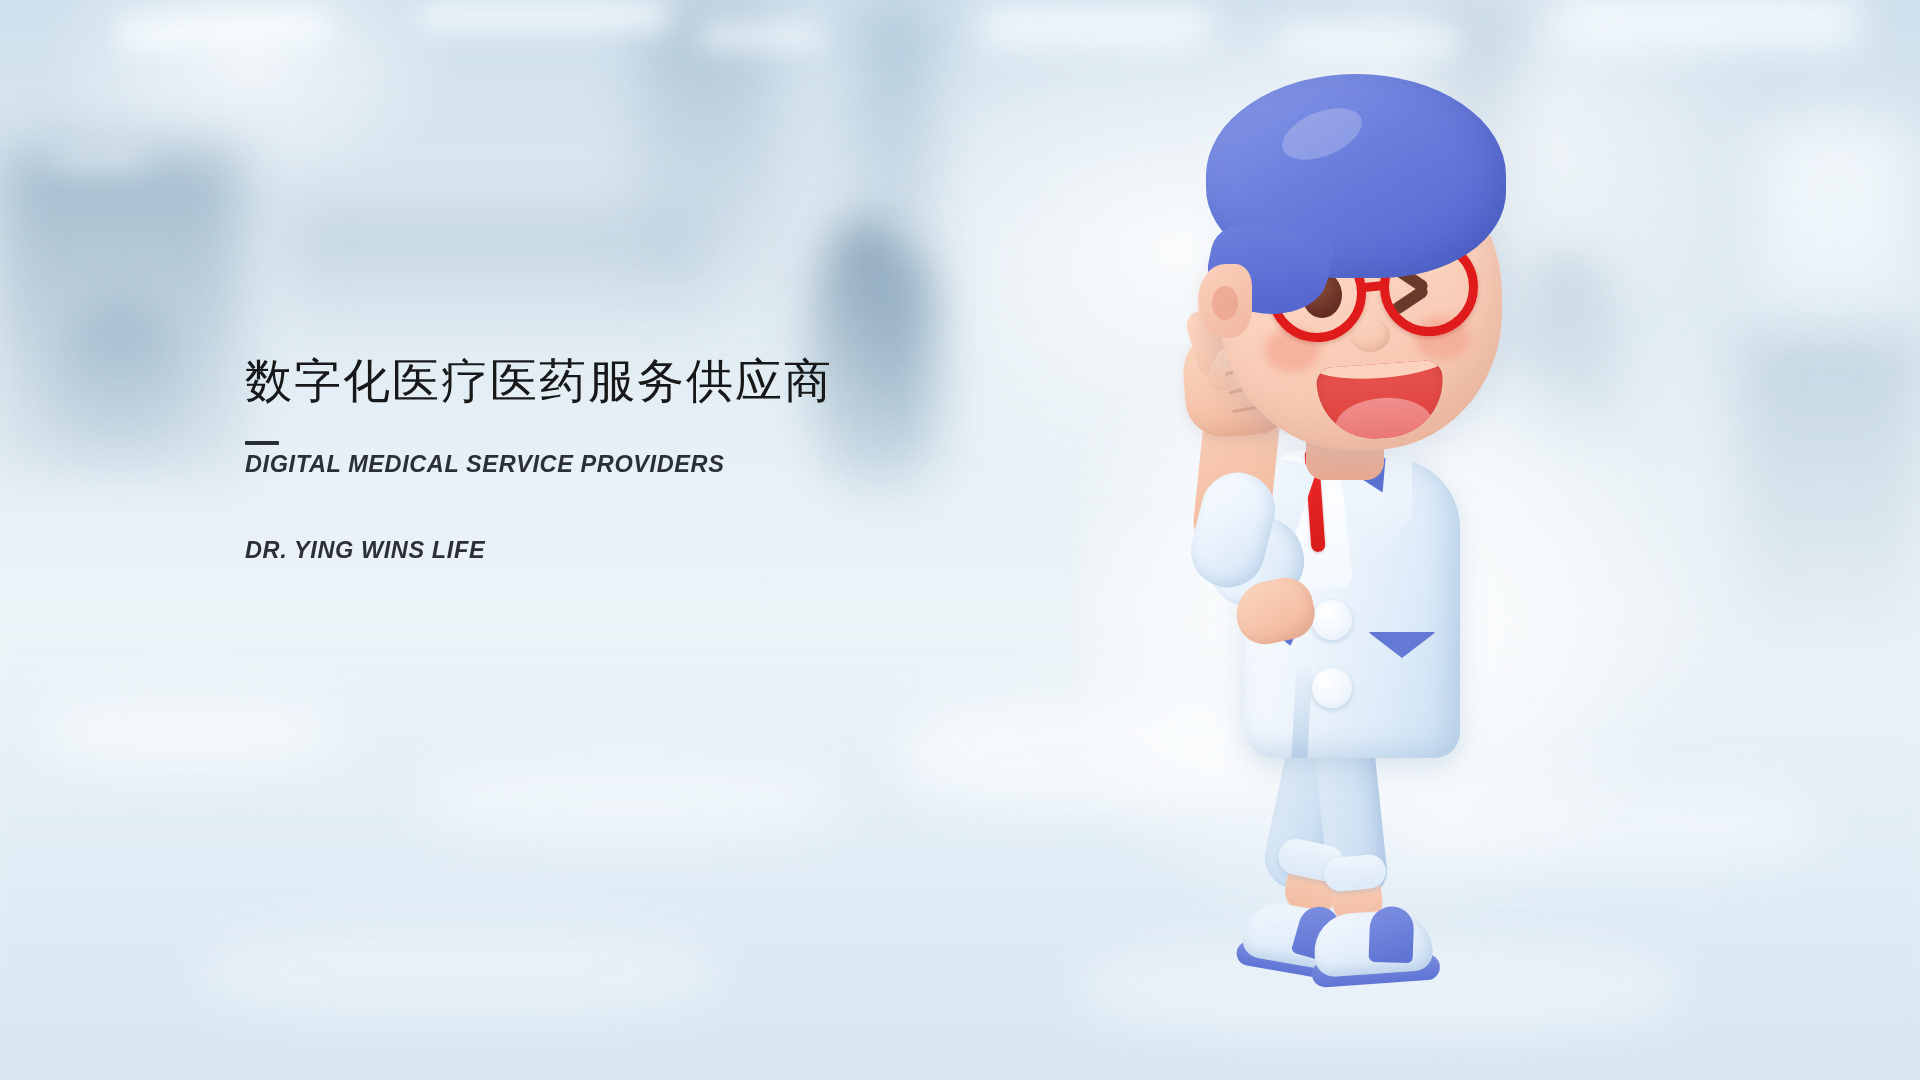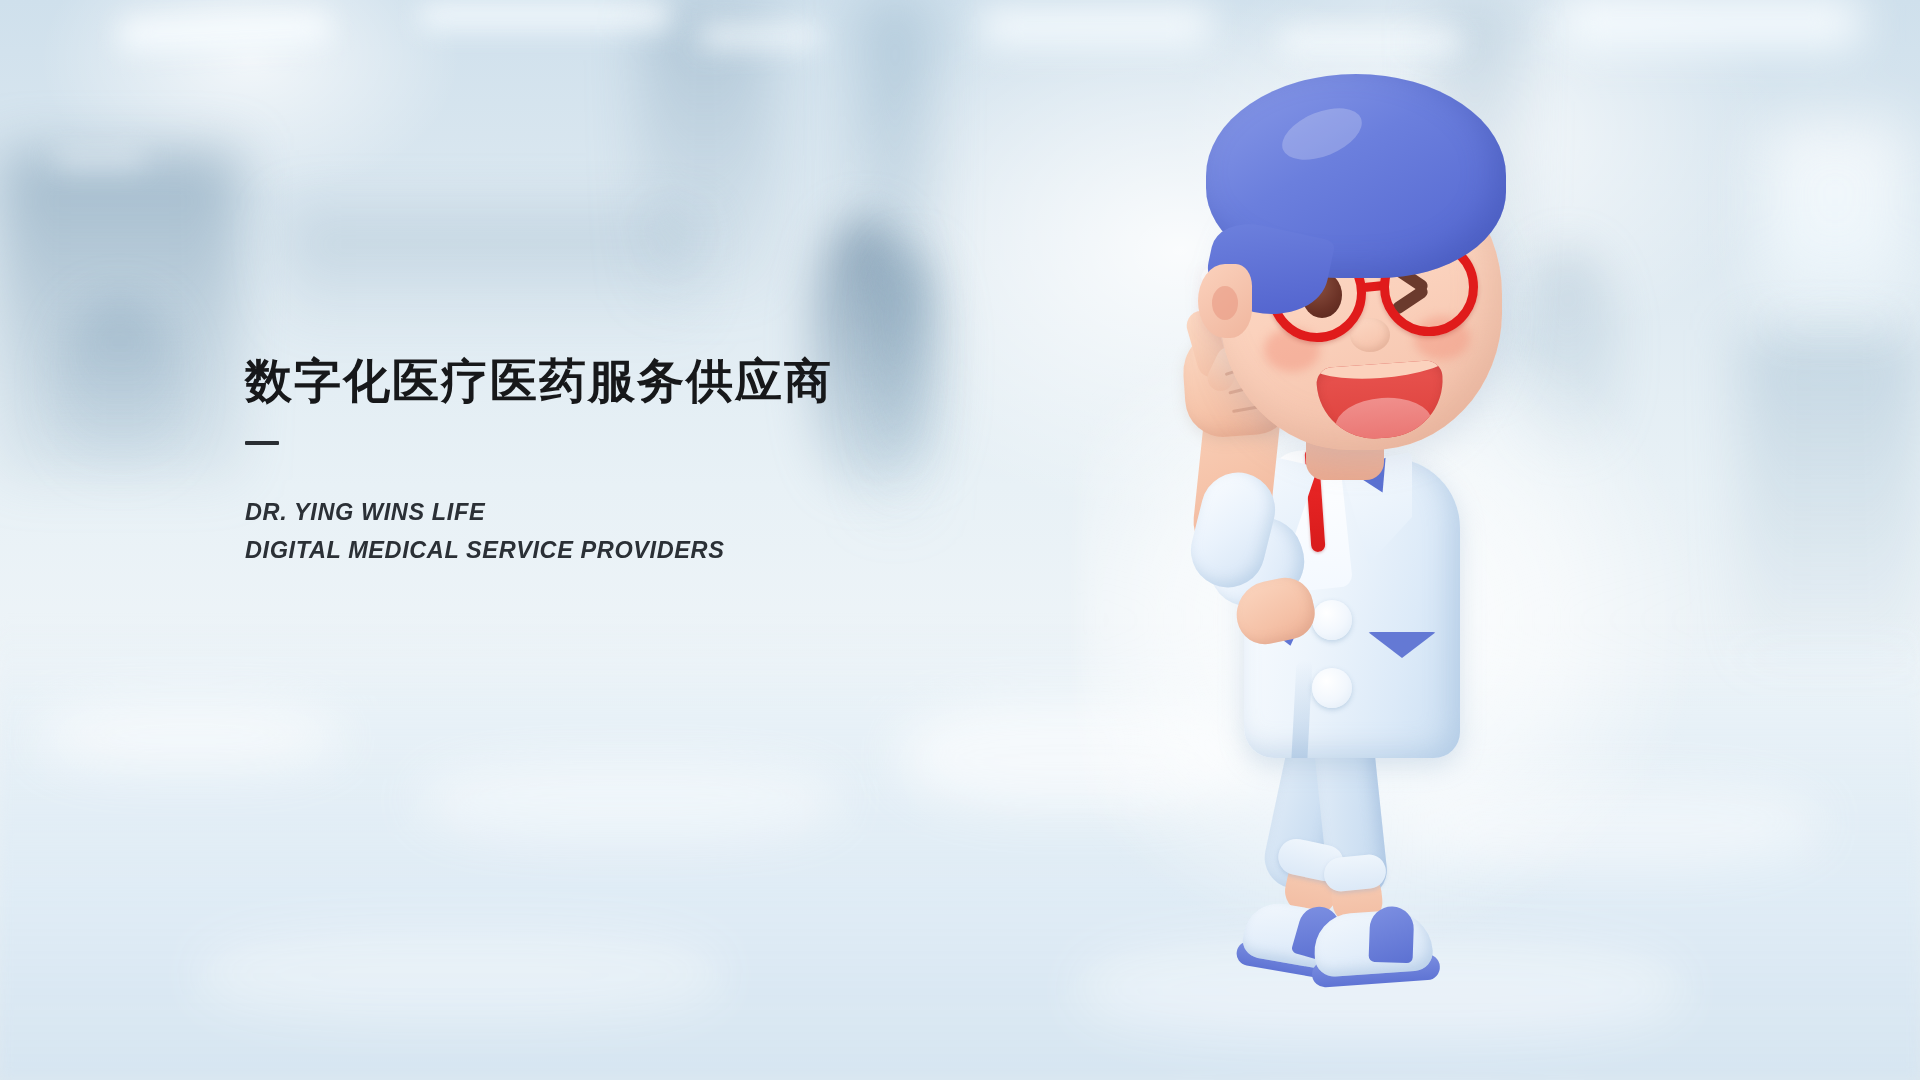--- a/index.html
+++ b/index.html
@@ -79,21 +79,21 @@
     filter:blur(10px);
   }
 
   
   .copy { position:absolute; left:245px; top:355px; width:820px; }
 
   .headline-cn {
     font-size:47px;
     letter-spacing:2px;
     color:#17181a;
-    font-weight:700;
+    font-weight:400;
     line-height:1.1;
     white-space:nowrap;
   }
   .headline-red {
     margin-top:24px;
     font-size:72px;
     font-weight:700;
     color:#ec1c24;
     letter-spacing:12px;
     line-height:1.12;
@@ -522,22 +522,22 @@
     <div class="reflect r4"></div>
     <div class="reflect r5"></div>
     <div class="reflect r6"></div>
   </div>
 
   <div class="mascot-glow"></div>
 
   <div class="copy">
     <div class="headline-cn">数字化医疗医药服务供应商</div>
     <div class="divider"></div>
+    <div class="subline" style="margin-top:0;">DIGITAL MEDICAL SERVICE PROVIDERS</div>
     <div class="subline">DR. YING WINS LIFE</div>
-    <div class="subline" style="margin-top:0;">DIGITAL MEDICAL SERVICE PROVIDERS</div>
   </div>
 
   <div class="mascot">
 
     <div class="leg back"></div>
     <div class="leg front"></div>
     <div class="ankle a1"></div>
     <div class="ankle a2"></div>
     <div class="cuff c1"></div>
     <div class="cuff c2"></div>

